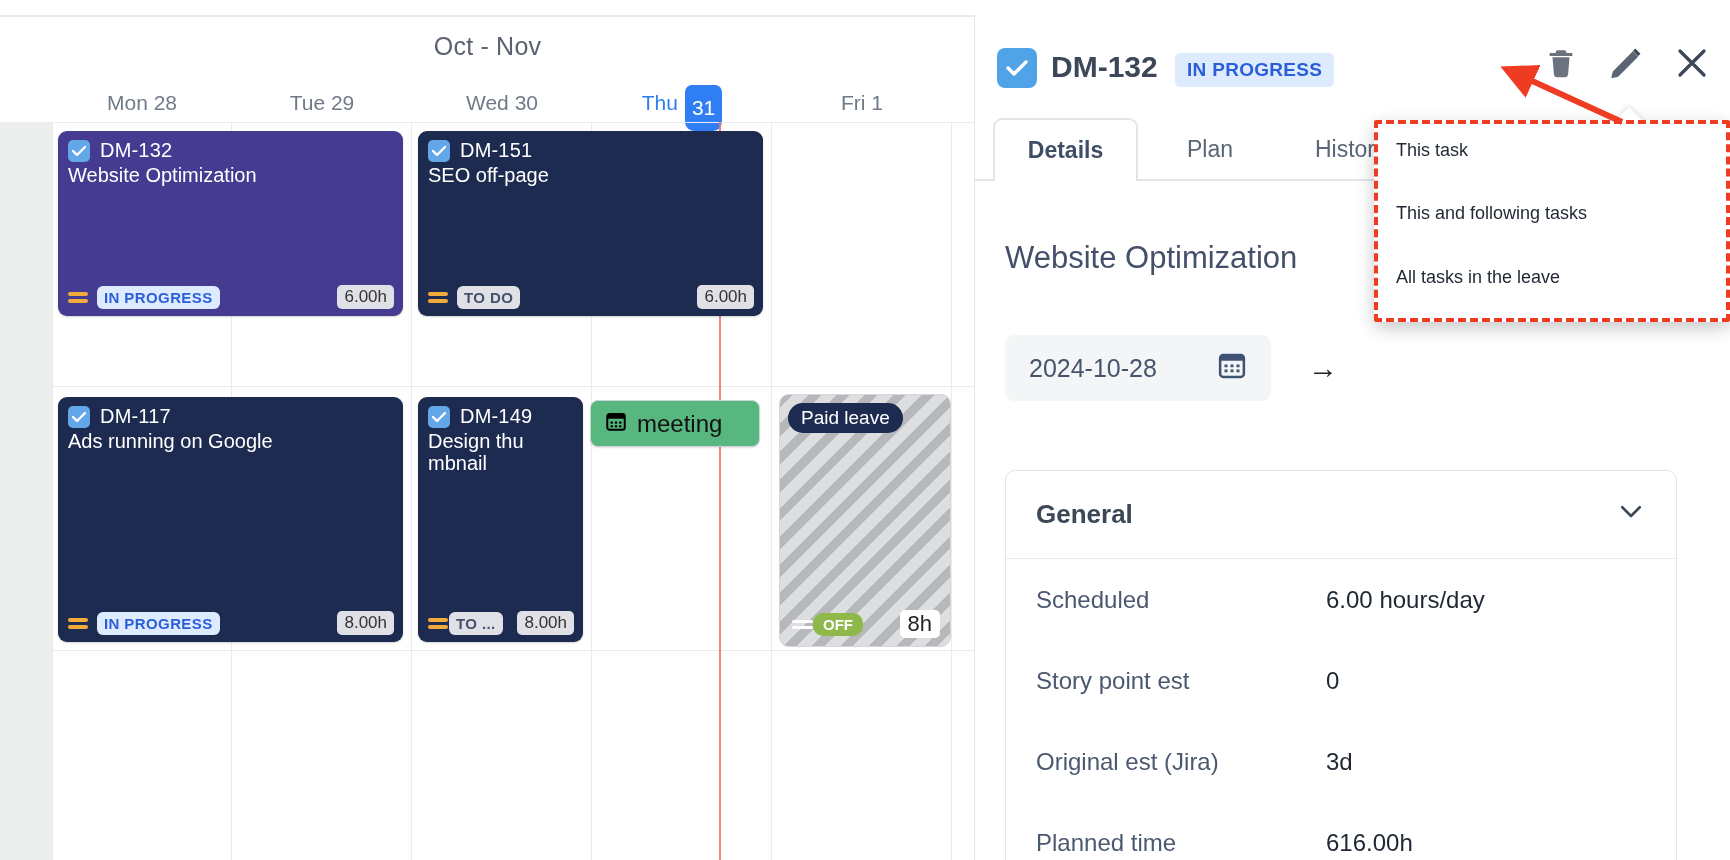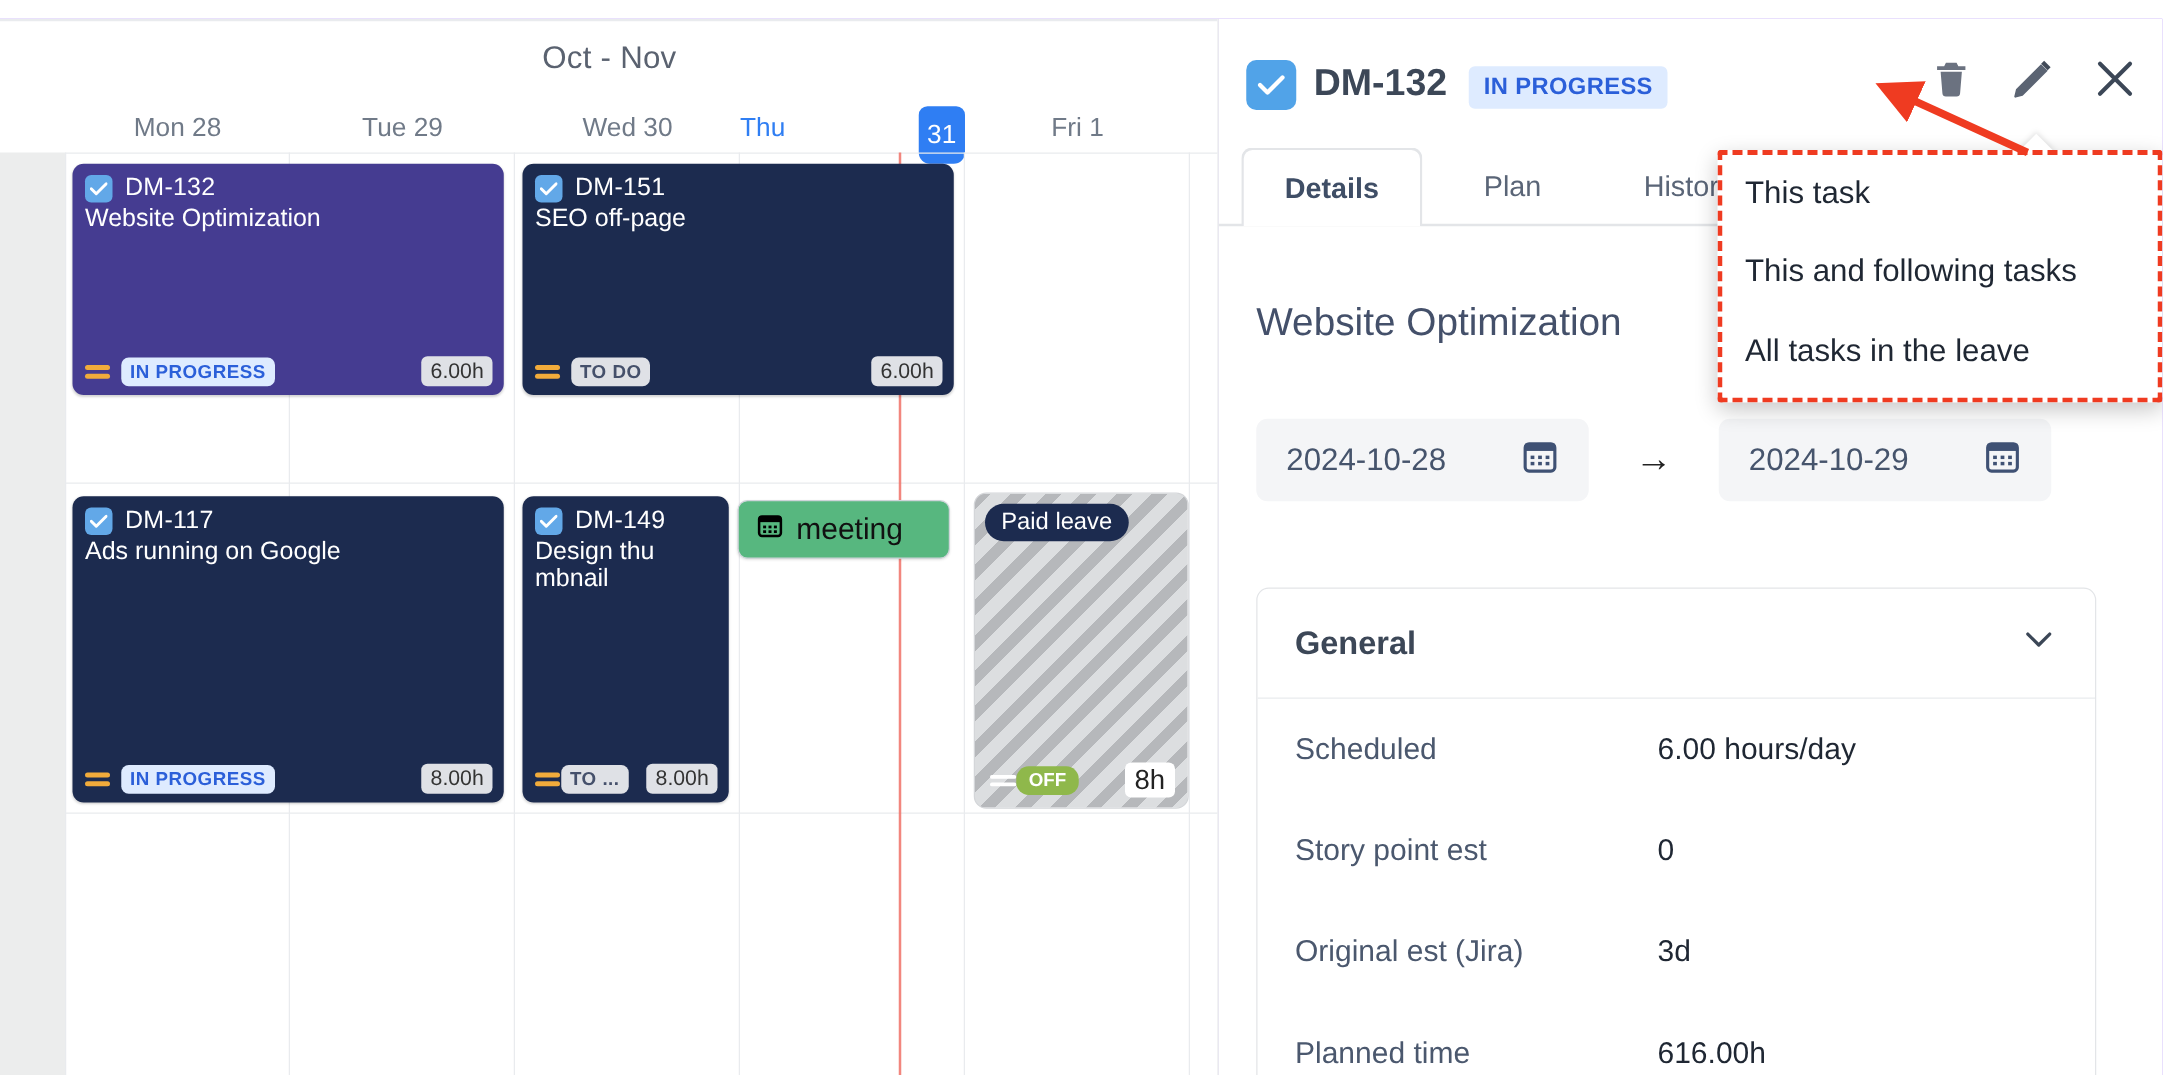--- a/index.html
+++ b/index.html
@@ -33,21 +33,21 @@
   .daybar {
     position: absolute; left: 0; top: 68px; width: 975px; height: 40px;
     display: flex;
   }
   .daycol-head {
     flex: 0 0 180px; text-align: center;
     font-size: 21px; color: #707A88;
     display:flex; align-items:center; justify-content:center; gap:7px;
   }
   .daycol-head.spacer { flex: 0 0 52px; }
-  .daycol-head.today { color:#2f7ef3;justify-content:space-between; }
+  .daycol-head.today { color:#2f7ef3; }
   .day-pill {
     display:inline-flex; align-items:center; justify-content:center;
     min-width: 37px; height: 46px; margin-top:10px;
     background:#2f7ef3; color:#fff; border-radius: 7px 7px 9px 9px;
     font-size:21px; padding: 0 7px;
   }
 
   .grid-wrap { position:absolute; left:0; top:107px; width:975px; height:753px; }
   .gutter { position:absolute; left:0; top:0; width:52px; height:100%; background:#eceded; }
   .gridcols { position:absolute; left:52px; top:0; right:0; height:100%; display:flex; }
@@ -191,21 +191,21 @@
     position:absolute; left:1374px; top:105px; width:356px; height:202px;
     border:4px dashed #ef3b21; border-radius:3px; z-index:32; pointer-events:none;
   }
   .dd-caret {
     position:absolute; left:1613px; top:92px; width:0;height:0;
     border-left:16px solid transparent; border-right:16px solid transparent;
     border-bottom:16px solid #fff; z-index:31;
     filter: drop-shadow(0 -2px 2px rgba(0,0,0,.10));
   }
   .dd-item {
-    position:absolute; left:22px; font-size:25px; color:#1f2733; white-space:nowrap;
+    position:absolute; left:22px; font-size:18px; color:#1f2733; white-space:nowrap;
   }
   .dd-item.i0 { top:20px; }
   .dd-item.i1 { top:83px; }
   .dd-item.i2 { top:147px; }
 
   .redarrow { position:absolute; left:1490px; top:45px; z-index:33; }
 </style>
 </head>
 <body>
 
@@ -422,37 +422,20 @@
                 <rect x="10.8" y="11.6" width="2.4" height="2.2"></rect>
                 <rect x="15.6" y="11.6" width="2.4" height="2.2"></rect>
                 <rect x="6" y="15.6" width="2.4" height="2.2"></rect>
                 <rect x="10.8" y="15.6" width="2.4" height="2.2"></rect>
                 <rect x="15.6" y="15.6" width="2.4" height="2.2"></rect>
               </g>
             </svg>
         </span>
       </div>
       <div class="arrow">→</div>
-      <div class="datebox">
-        <span>2024-10-29</span>
-        <span>
-          <svg width="30" height="30" viewBox="0 0 24 24">
-              <rect x="2.5" y="4" width="19" height="17.5" rx="2.5" fill="none" stroke="#3f5174" stroke-width="2"></rect>
-              <rect x="2.5" y="4" width="19" height="4.6" fill="#3f5174"></rect>
-              <g fill="#3f5174">
-                <rect x="6" y="11.6" width="2.4" height="2.2"></rect>
-                <rect x="10.8" y="11.6" width="2.4" height="2.2"></rect>
-                <rect x="15.6" y="11.6" width="2.4" height="2.2"></rect>
-                <rect x="6" y="15.6" width="2.4" height="2.2"></rect>
-                <rect x="10.8" y="15.6" width="2.4" height="2.2"></rect>
-                <rect x="15.6" y="15.6" width="2.4" height="2.2"></rect>
-              </g>
-            </svg>
-        </span>
-      </div>
     </div>
 
     <div class="sec">
       <div class="sec-head">
         <span>General</span>
         <span>
           <svg width="30" height="30" viewBox="0 0 24 24">
               <path d="M5 9l7 7 7-7" stroke="#3c4757" stroke-width="2.1" fill="none" stroke-linecap="round" stroke-linejoin="round"></path>
             </svg>
         </span>

